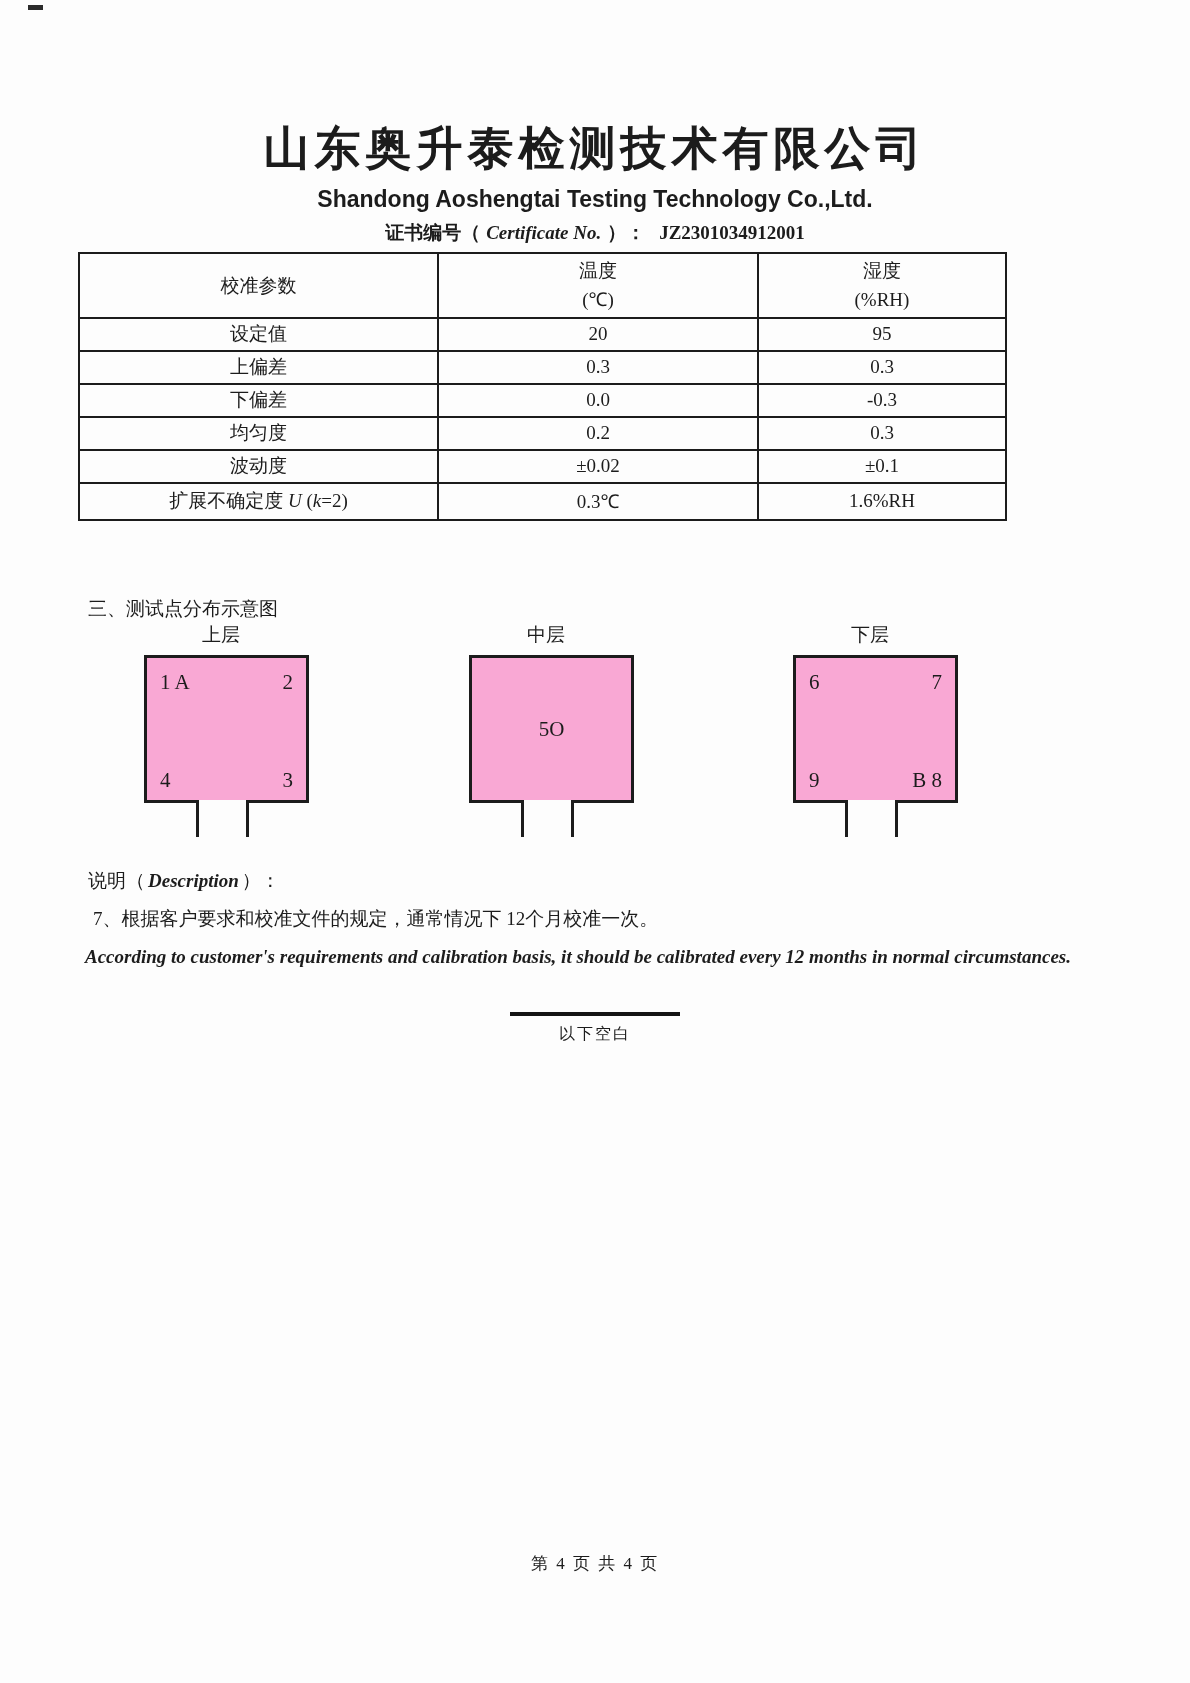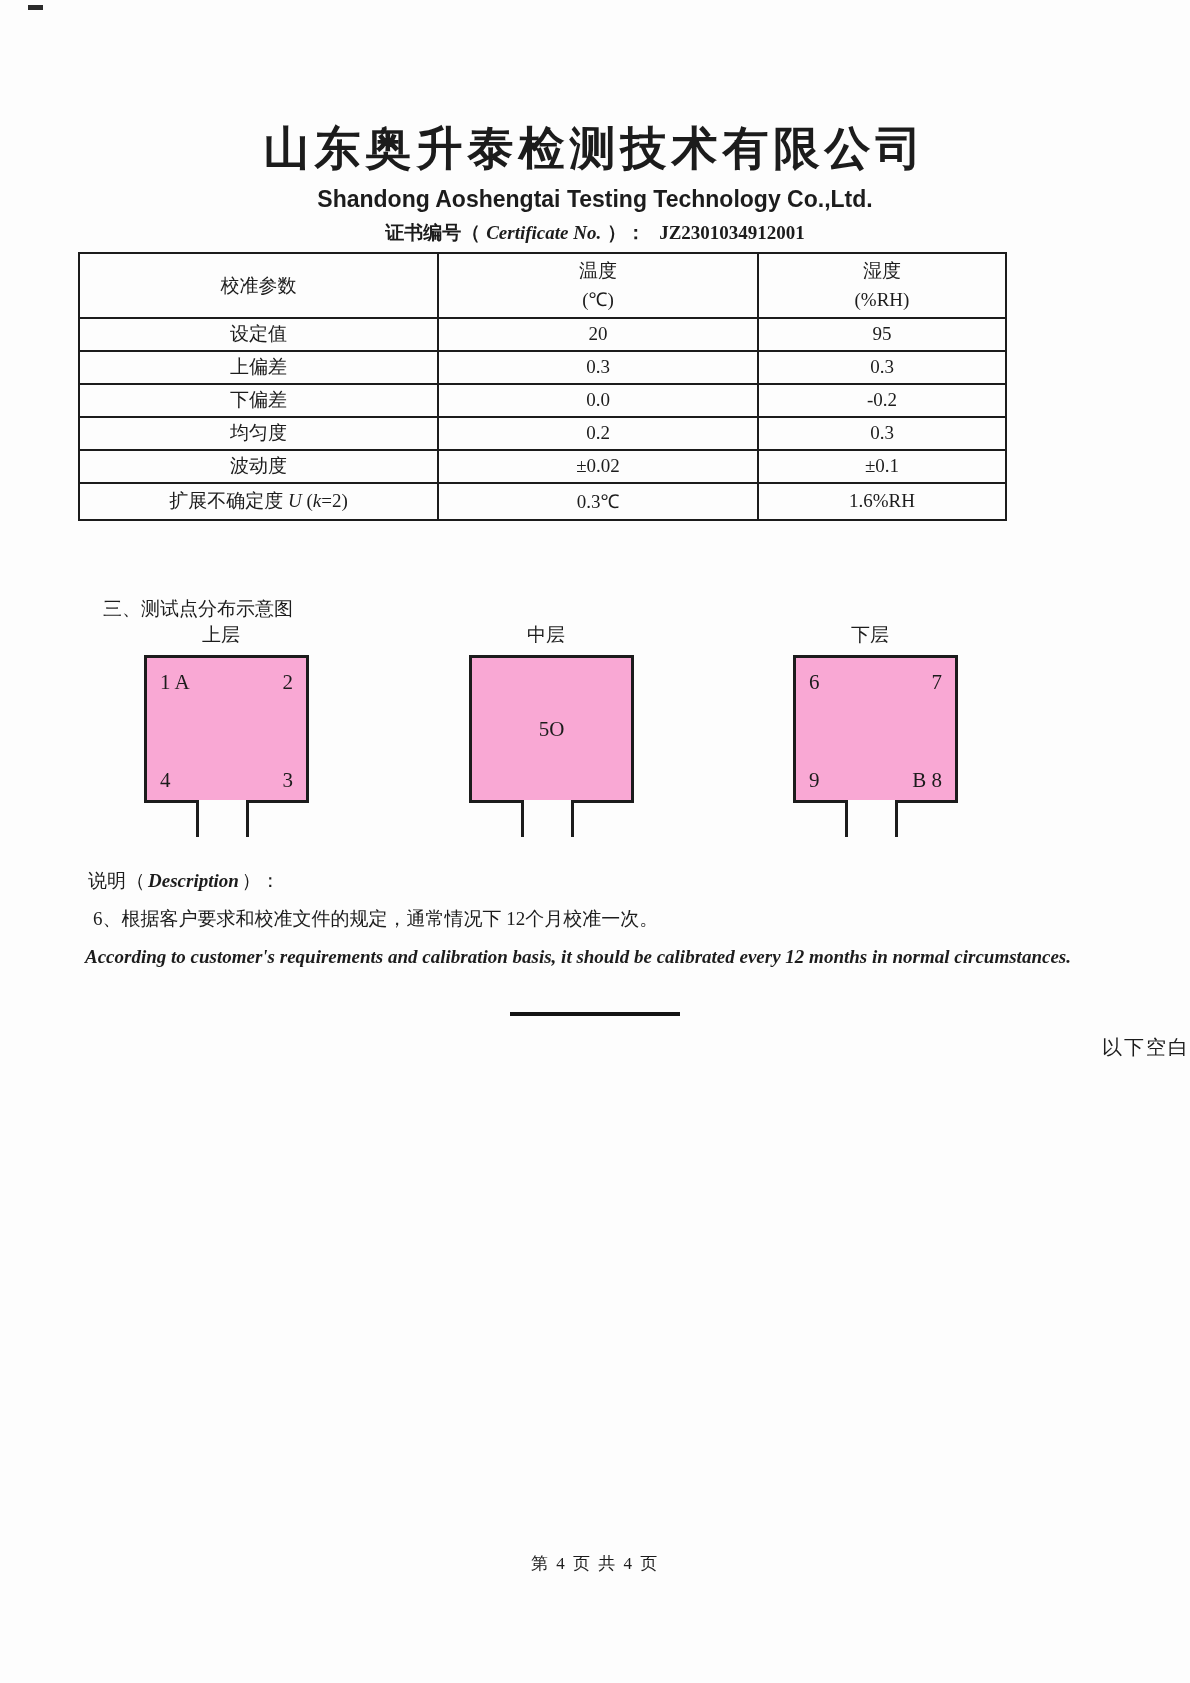--- a/index.html
+++ b/index.html
@@ -46,21 +46,21 @@
   table.cal td, table.cal th {
     border:2px solid #1c1c1c; text-align:center; vertical-align:middle;
     font-weight:normal; padding:2px 4px;
   }
   table.cal tr.hdr td { height:62px; line-height:1.55; }
   table.cal tr.data td { height:33px; }
   table.cal tr.last td { height:37px; }
   .it { font-style:italic; }
 
   
-  .section-title { position:absolute; top:596px; left:88px; font-size:19px;margin-left:15px; }
+  .section-title { position:absolute; top:596px; left:88px; font-size:19px; }
   .diagram { position:absolute; top:622px; width:165px;padding-left:11px; }
   .diagram.d1 { left:133px; }
   .diagram.d2 { left:458px; }
   .diagram.d3 { left:782px; }
   .diagram-title { text-align:center; font-size:19px; margin-bottom:7px; }
   .chamber {
     position:relative; width:165px; height:145px;
     border:3px solid #1c1c1c; border-bottom:none;
     background:#f9a8d4;
   }
@@ -82,21 +82,21 @@
   .desc-label .en { font-weight:bold; font-style:italic; margin:5px 3px; }
   .desc-item-cn { position:absolute; top:906px; left:93px; font-size:19px; }
   .desc-item-en {
     position:absolute; top:940px; left:85px; width:1022px;
     font-size:19px; font-weight:bold; font-style:italic; line-height:1.8;
   }
 
   
   .closing { position:absolute; top:1002px; left:0; width:100%; text-align:center; }
   .closing .rule { display:inline-block; width:170px; height:4px; background:#141414; }
-  .closing .blank { font-size:20px; margin-top:14px; letter-spacing:2px;text-align:right; }
+  .closing .blank { font-size:16px; margin-top:4px; letter-spacing:2px; }
 
   
   .footer {
     position:absolute; top:1552px; left:0; width:100%;
     text-align:center; font-size:17px; letter-spacing:2px;
   }
 </style>
 </head>
 <body>
 
@@ -134,21 +134,21 @@
       <td>95</td>
     </tr>
     <tr class="data">
       <td>上偏差</td>
       <td>0.3</td>
       <td>0.3</td>
     </tr>
     <tr class="data">
       <td>下偏差</td>
       <td>0.0</td>
-      <td>-0.2</td>
+      <td>-0.3</td>
     </tr>
     <tr class="data">
       <td>均匀度</td>
       <td>0.2</td>
       <td>0.3</td>
     </tr>
     <tr class="data">
       <td>波动度</td>
       <td>±0.02</td>
       <td>±0.1</td>
@@ -204,21 +204,21 @@
       <div class="bseg left"></div>
       <div class="bseg right"></div>
       <div class="leg l"></div>
       <div class="leg r"></div>
     </div>
   </div>
 
   <div class="desc-label">
     <span>说明</span><span>（</span><span class="en">Description</span><span>）：</span>
   </div>
-  <div class="desc-item-cn">6、根据客户要求和校准文件的规定，通常情况下 12个月校准一次。</div>
+  <div class="desc-item-cn">7、根据客户要求和校准文件的规定，通常情况下 12个月校准一次。</div>
   <div class="desc-item-en">According to customer's requirements and calibration basis, it should be calibrated every 12 months in normal circumstances.</div>
 
   <div class="closing">
     <div class="rule"></div>
     <div class="blank">以下空白</div>
   </div>
 
   <div class="footer">第 4 页  共 4 页</div>
 
 </div>

